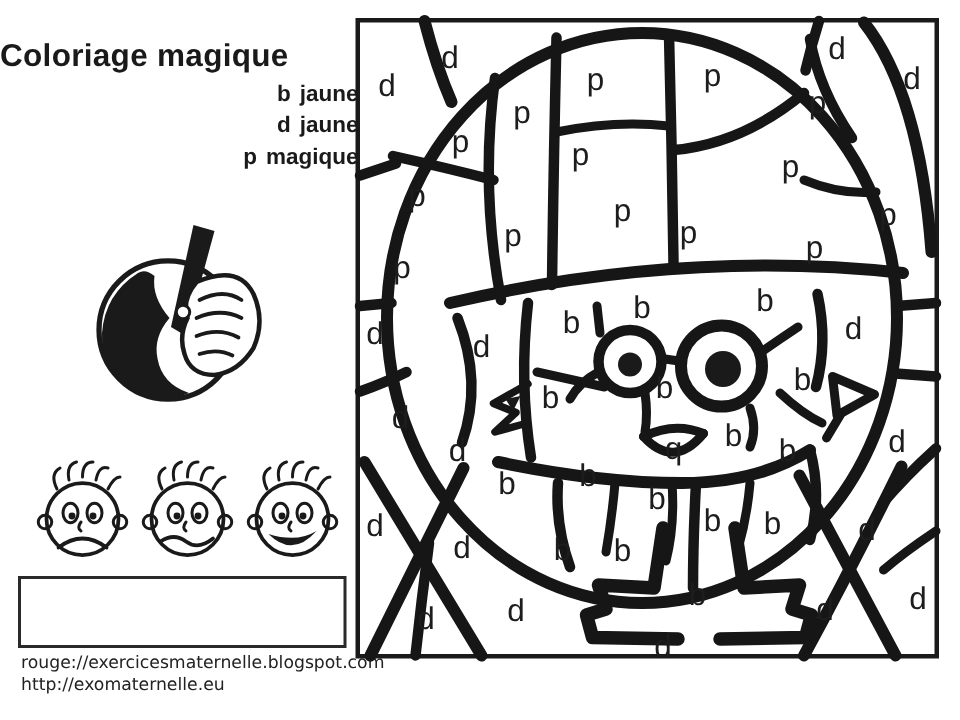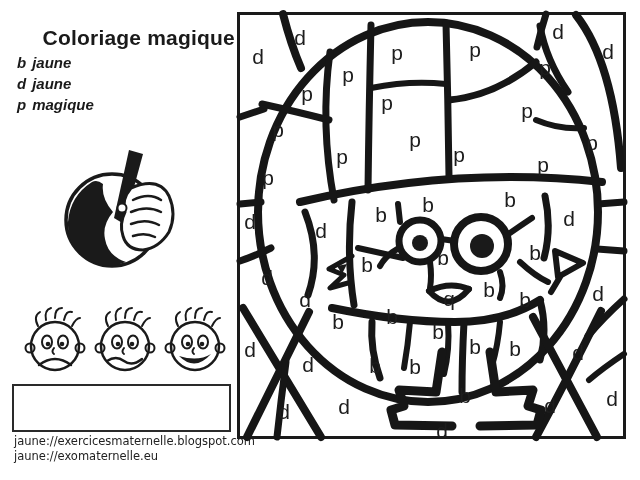--- a/index.html
+++ b/index.html
@@ -1,22 +1,22 @@
 <!DOCTYPE html>
 <html><head>
 <meta charset="utf-8">
 <style>
   html,body{margin:0;padding:0;background:#ffffff;}
   .stage{position:relative;width:640px;height:480px;background:#ffffff;
          font-family:"Liberation Sans",sans-serif;color:#1a1a1a;overflow:hidden;}
   
   .left-panel{position:absolute;left:0;top:0;width:235px;height:480px;}
-  .title{position:absolute;left:0;top:26px;width:235px;text-align:right;
+  .title{position:absolute;left:0;top:26px;width:235px;text-align:left;
          font-size:21px;font-weight:bold;letter-spacing:.2px;}
-  .legend{position:absolute;left:17px;top:52px;width:235px;text-align:left;font-style:italic;}
+  .legend{position:absolute;left:4px;top:52px;width:235px;text-align:right;}
   .legend-row{font-size:15px;font-weight:bold;line-height:21px;}
   .legend-row .letter{margin-right:6px;}
   .hand-illustration{position:absolute;left:50px;top:146px;}
   .smiley-row{position:absolute;left:22px;top:300px;display:flex;gap:4px;}
   .name-box{position:absolute;left:12px;top:384px;width:215px;height:44px;
             border:2px solid #2a2a2a;background:#ffffff;}
   .urls{position:absolute;left:14px;top:434px;font-family:"DejaVu Sans",sans-serif;
         font-size:11.5px;line-height:15px;color:#222;}
   
   .coloring-svg{position:absolute;left:0;top:0;}
@@ -90,22 +90,22 @@
         <circle cx="26" cy="44" r="2.3" fill="#1a1a1a"></circle>
           <circle cx="40" cy="44" r="2.3" fill="#1a1a1a"></circle>
         <path class="ink" stroke-width="2" d="M 32 48 Q 29 52 32 54"></path>
         <path d="M 17 56 Q 33 72 49 54 Q 36 62 17 56 Z" fill="#1a1a1a"></path>
       </svg>
     </div>
 
     <div class="name-box"></div>
 
     <div class="urls">
-      <div>jaune://exercicesmaternelle.blogspot.com</div>
-      <div>jaune://exomaternelle.eu</div>
+      <div>rouge://exercicesmaternelle.blogspot.com</div>
+      <div>http://exomaternelle.eu</div>
     </div>
   </div>
 
   <svg class="coloring-svg" width="640" height="480" viewBox="0 0 640 480">
 
     <rect x="238.5" y="13.5" width="386" height="424" fill="#ffffff" stroke="#1a1a1a" stroke-width="3"></rect>
 
     <g class="web">
 
       <ellipse cx="428" cy="212" rx="170" ry="190" stroke-width="8"></ellipse>

